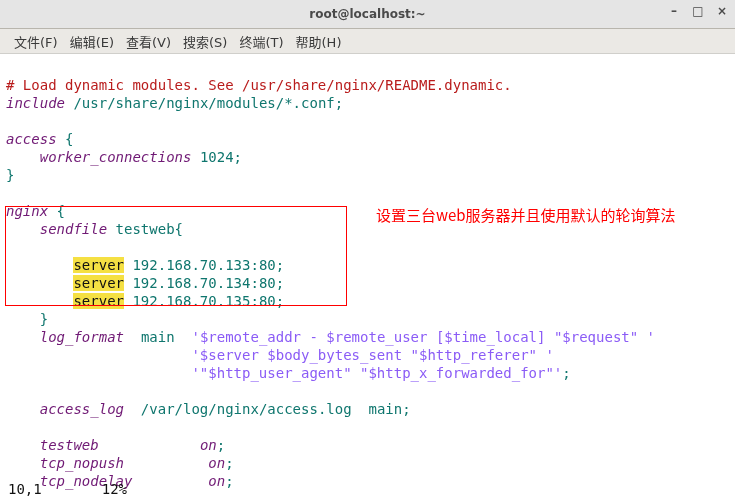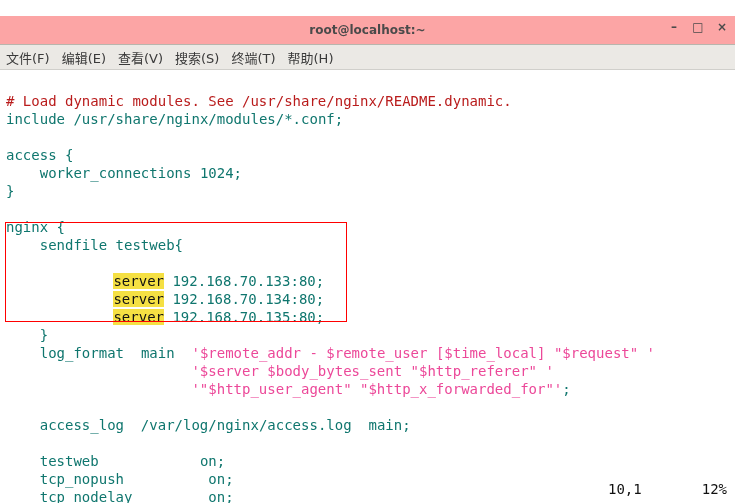--- a/index.html
+++ b/index.html
@@ -8,29 +8,28 @@
     font-family: "DejaVu Sans", "Noto Sans CJK SC", sans-serif;
     background: #ffffff;
     color: #333;
     font-size: 13px;
     width: 735px;
     height: 503px;
     overflow: hidden;
   }
   .titlebar {
     height: 28px;
-    background: #fca5a5;
+    background: #e5e5e5;
     border-bottom: 1px solid #b8b5ad;
     display: flex;
     align-items: center;
     justify-content: center;
     position: relative;
     font-size: 12px;
     color: #4a4a4a;
-    margin-top: 16px;
   }
   .titlebar .title {
     font-weight: bold;
   }
   .titlebar .win-buttons {
     position: absolute;
     right: 6px;
     top: 4px;
     display: flex;
     gap: 10px;
@@ -43,42 +42,42 @@
     width: 14px;
     text-align: center;
     cursor: pointer;
   }
   .menubar {
     background: #ebe9e5;
     border-bottom: 1px solid #d0cfcb;
     height: 24px;
     display: flex;
     align-items: center;
-    padding-left: 6px;
+    padding-left: 14px;
     font-size: 13px;
     color: #3a3a3a;
   }
   .menubar .menu-item {
     margin-right: 12px;
     cursor: pointer;
   }
   .terminal {
     position: relative;
     font-family: "DejaVu Sans Mono", "Noto Sans Mono CJK", monospace;
     font-size: 14px;
     line-height: 18px;
     padding: 4px 6px;
     white-space: pre;
     background: #fff;
   }
   .c-comment { color: #b91c1c; }   
-  .c-keyword { color: #0f766e; }   
-  .c-string  { color: #ec4899; }   
+  .c-keyword { color: #701a75; font-style: italic; }   
+  .c-string  { color: #8b5cf6; }   
   .c-plain   { color: #0f766e; }
-  .c-hl      { background: #f5e043; color: #111; margin-left: 40px; } 
+  .c-hl      { background: #f5e043; color: #111; } 
   .redbox {
     position: absolute;
     border: 1px solid #ff0000;
     left: 5px;
     top: 152px;
     width: 340px;
     height: 98px;
     pointer-events: none;
   }
   .annotation {
@@ -94,21 +93,20 @@
   }
   .statusbar {
     position: absolute;
     bottom: 0;
     left: 0;
     right: 0;
     padding: 0 8px 6px 8px;
     font-family: "DejaVu Sans Mono", monospace;
     font-size: 14px;
     display: flex;
-    justify-content: flex-end;
     gap: 60px;
     color:#111;
   }
 </style>
 </head>
 <body>
 
 <div class="titlebar">
   <span class="title">root@localhost:~</span>
   <div class="win-buttons">
@@ -147,18 +145,19 @@
                       <span class="c-string">'"$http_user_agent" "$http_x_forwarded_for"'</span><span class="c-plain">;</span>
 
     <span class="c-keyword">access_log</span><span class="c-plain">  /var/log/nginx/access.log  main;</span>
 
     <span class="c-keyword">testweb</span>            <span class="c-keyword">on</span><span class="c-plain">;</span>
     <span class="c-keyword">tcp_nopush</span>          <span class="c-keyword">on</span><span class="c-plain">;</span>
     <span class="c-keyword">tcp_nodelay</span>         <span class="c-keyword">on</span><span class="c-plain">;</span>
   
   <div class="redbox"></div>
   
+  <div class="annotation">设置三台web服务器并且使用默认的轮询算法</div>
 </div>
 
 <div class="statusbar">
   <span>10,1</span>
   <span>12%</span>
 </div>
 
 </body></html>

